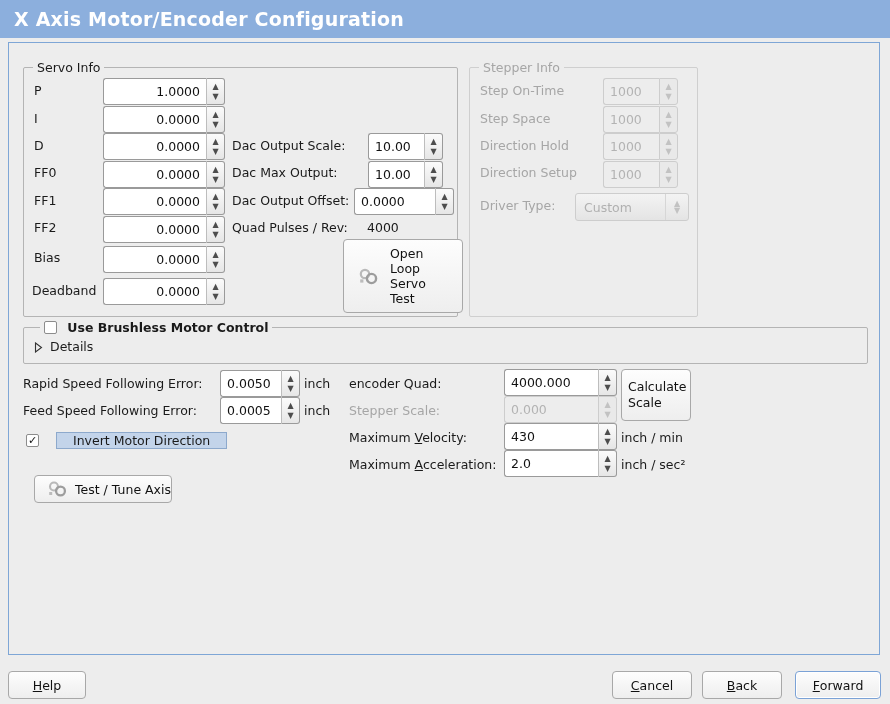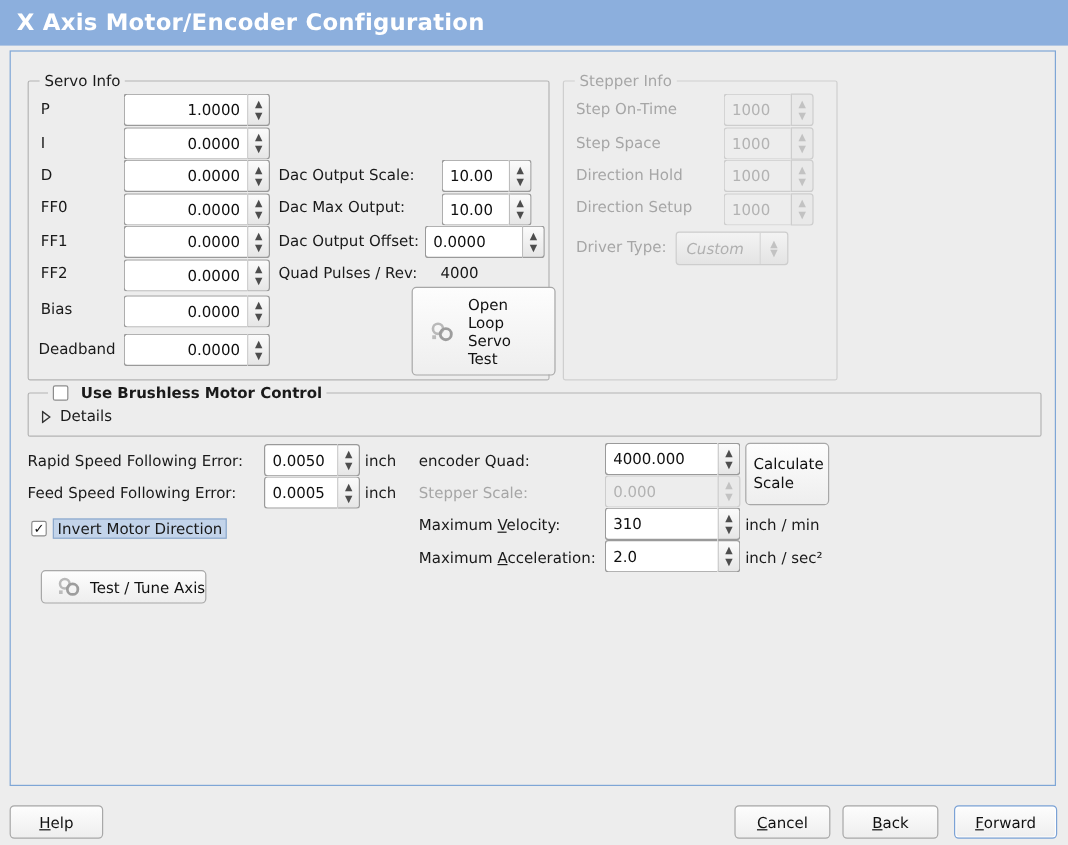--- a/index.html
+++ b/index.html
@@ -124,21 +124,21 @@
   .cbox{
     width:13px;height:13px;flex:0 0 13px;
     border:1px solid #8c8c8c;border-radius:2px;background:#fff;
     display:flex;align-items:center;justify-content:center;
     font-size:11px;line-height:11px;color:#111;
     box-sizing:border-box;
   }
   .cbrow .ctext{margin-left:7px;white-space:nowrap;}
   .cbrow .ctext.sel{
     background:#c3d4ea;border:1px solid #8da9cc;
-    padding:0 3px;margin-left:5px;
+    padding:0 16px;margin-left:17px;
   }
 
   
   .expander{position:absolute;display:flex;align-items:center;}
   .tri-hollow{
     width:9px;height:11px;margin-right:7px;flex:0 0 9px;
   }
 
   
   .footer{position:absolute;left:0;top:660px;width:890px;height:44px;}
@@ -298,21 +298,21 @@
         </div>
     </div>
     <div class="spin disabled" style="left:133px;top:93px;width:75px;">
       <div class="fld">1000</div>
       <div class="btns">
           <div class="up">▲</div>
           <div class="dn">▼</div>
         </div>
     </div>
 
-    <div class="combo" style="left:93px;top:125px;width:94px;font-style:italic;">
+    <div class="combo" style="left:105px;top:125px;width:114px;">
       <span class="ctxt">Custom</span>
       <span class="carrow">
           <span>▲</span>
           <span>▼</span>
         </span>
     </div>
   </fieldset>
 
   <fieldset class="group" id="brushless-group" style="position:absolute;left:14px;top:284px;width:845px;height:37px;margin:0;padding:0;">
     <span class="legend" style="left:16px;">
@@ -383,21 +383,21 @@
       </div>
   </div>
 
   <div class="btn" style="left:612px;top:326px;width:70px;height:52px;flex-direction:column;align-items:flex-start;justify-content:center;padding-left:6px;">
     <span style="line-height:16px;">Calculate</span>
     <span style="line-height:16px;">Scale</span>
   </div>
 
   <span class="lbl" style="position:absolute;left:340px;top:388px;"><span>Maximum </span><span class="u">V</span><span>elocity:</span></span>
   <div class="spin" style="left:495px;top:380px;width:113px;">
-    <div class="fld">310</div>
+    <div class="fld">430</div>
     <div class="btns">
         <div class="up">▲</div>
         <div class="dn">▼</div>
       </div>
   </div>
   <span class="lbl" style="position:absolute;left:612px;top:388px;">inch / min</span>
 
   <span class="lbl" style="position:absolute;left:340px;top:415px;"><span>Maximum </span><span class="u">A</span><span>cceleration:</span></span>
   <div class="spin" style="left:495px;top:407px;width:113px;">
     <div class="fld">2.0</div>

